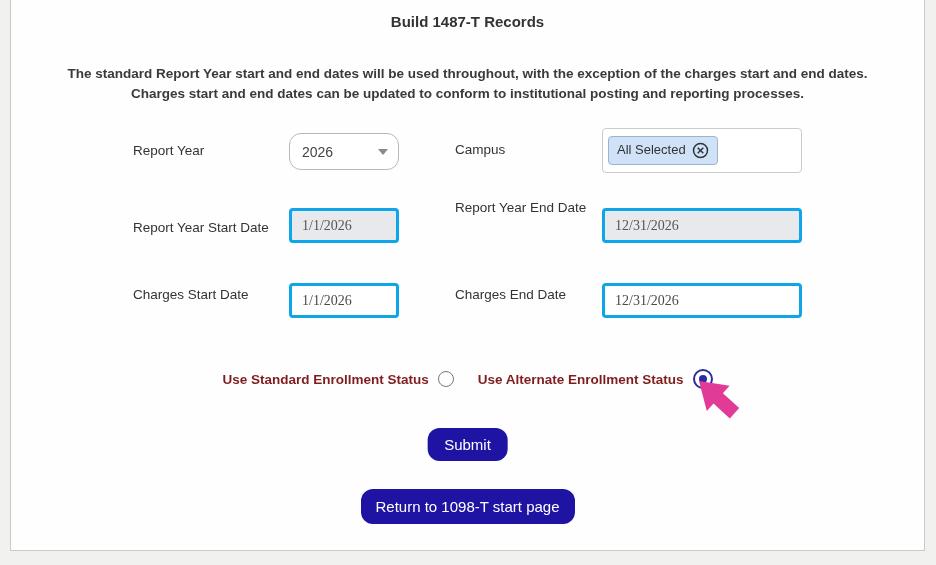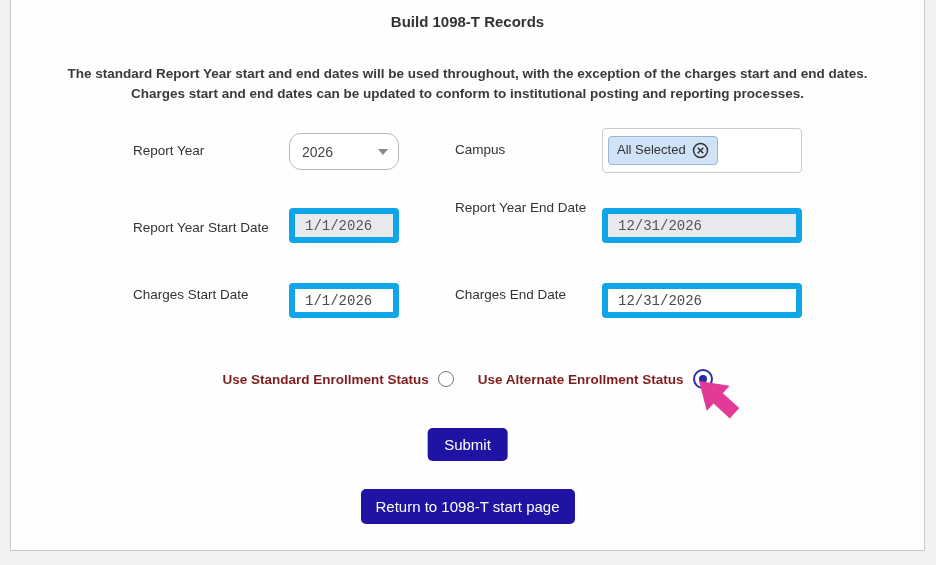--- a/index.html
+++ b/index.html
@@ -23,23 +23,23 @@
   .instructions{
     position:absolute;top:67px;left:20px;right:20px;
     text-align:center;font-weight:bold;font-size:13.5px;color:#3a3a3a;
     line-height:1.45;
   }
   .lbl{
     position:absolute;font-weight:normal;font-size:13.5px;color:#333;line-height:1.1;
   }
   .field{
     position:absolute;box-sizing:border-box;
-    border:6px solid #0ea5e9;border-radius:4px;
+    border:3px solid #0ea5e9;border-radius:4px;
     background:#fff;color:#4a4a4a;
-    font-family:Liberation Mono, monospace;
+    font-family:Liberation Serif, serif;
     font-size:14px;padding:0 10px;height:35px;
   }
   .field.disabled{background:#e8e9ec;color:#555;}
   .select-box{
     position:absolute;box-sizing:border-box;
     left:278px;top:136px;width:110px;height:37px;
     border:1px solid #b9b9b9;border-radius:12px;background:#fff;
     display:flex;align-items:center;justify-content:space-between;
     padding:0 10px 0 12px;font-size:14px;color:#444;cursor:pointer;
   }
@@ -72,34 +72,34 @@
   .radio.selected{
     width:16px;height:16px;border:2px solid #2a2c9f;position:relative;
   }
   .radio.selected::after{
     content:"";position:absolute;left:50%;top:50%;
     width:8px;height:8px;margin:-4px 0 0 -4px;
     border-radius:50%;background:#2a2c9f;
   }
   .btn{
     position:absolute;left:50%;transform:translateX(-50%);
-    background:#1f13a3;color:#fff;border:none;border-radius:5px;
+    background:#1f13a3;color:#fff;border:none;border-radius:12px;
     font-family:"Liberation Sans", sans-serif;font-size:15px;
     cursor:pointer;
   }
   .btn-submit{top:431px;padding:8px 17px;}
   .btn-return{top:492px;padding:9px 15px;}
   .pointer-arrow{position:absolute;left:686px;top:382px;}
 </style>
 </head>
 <body>
 
 <div class="panel">
 
-  <div class="page-title">Build 1098-T Records</div>
+  <div class="page-title">Build 1487-T Records</div>
 
   <div class="instructions">
     <div>The standard Report Year start and end dates will be used throughout, with the exception of the charges start and end dates.</div>
     <div>Charges start and end dates can be updated to conform to institutional posting and reporting processes.</div>
   </div>
 
   <div class="lbl" style="left:122px;top:147px;">Report Year</div>
   <div class="select-box">
     <span>2026</span>
     <span class="caret"></span>

